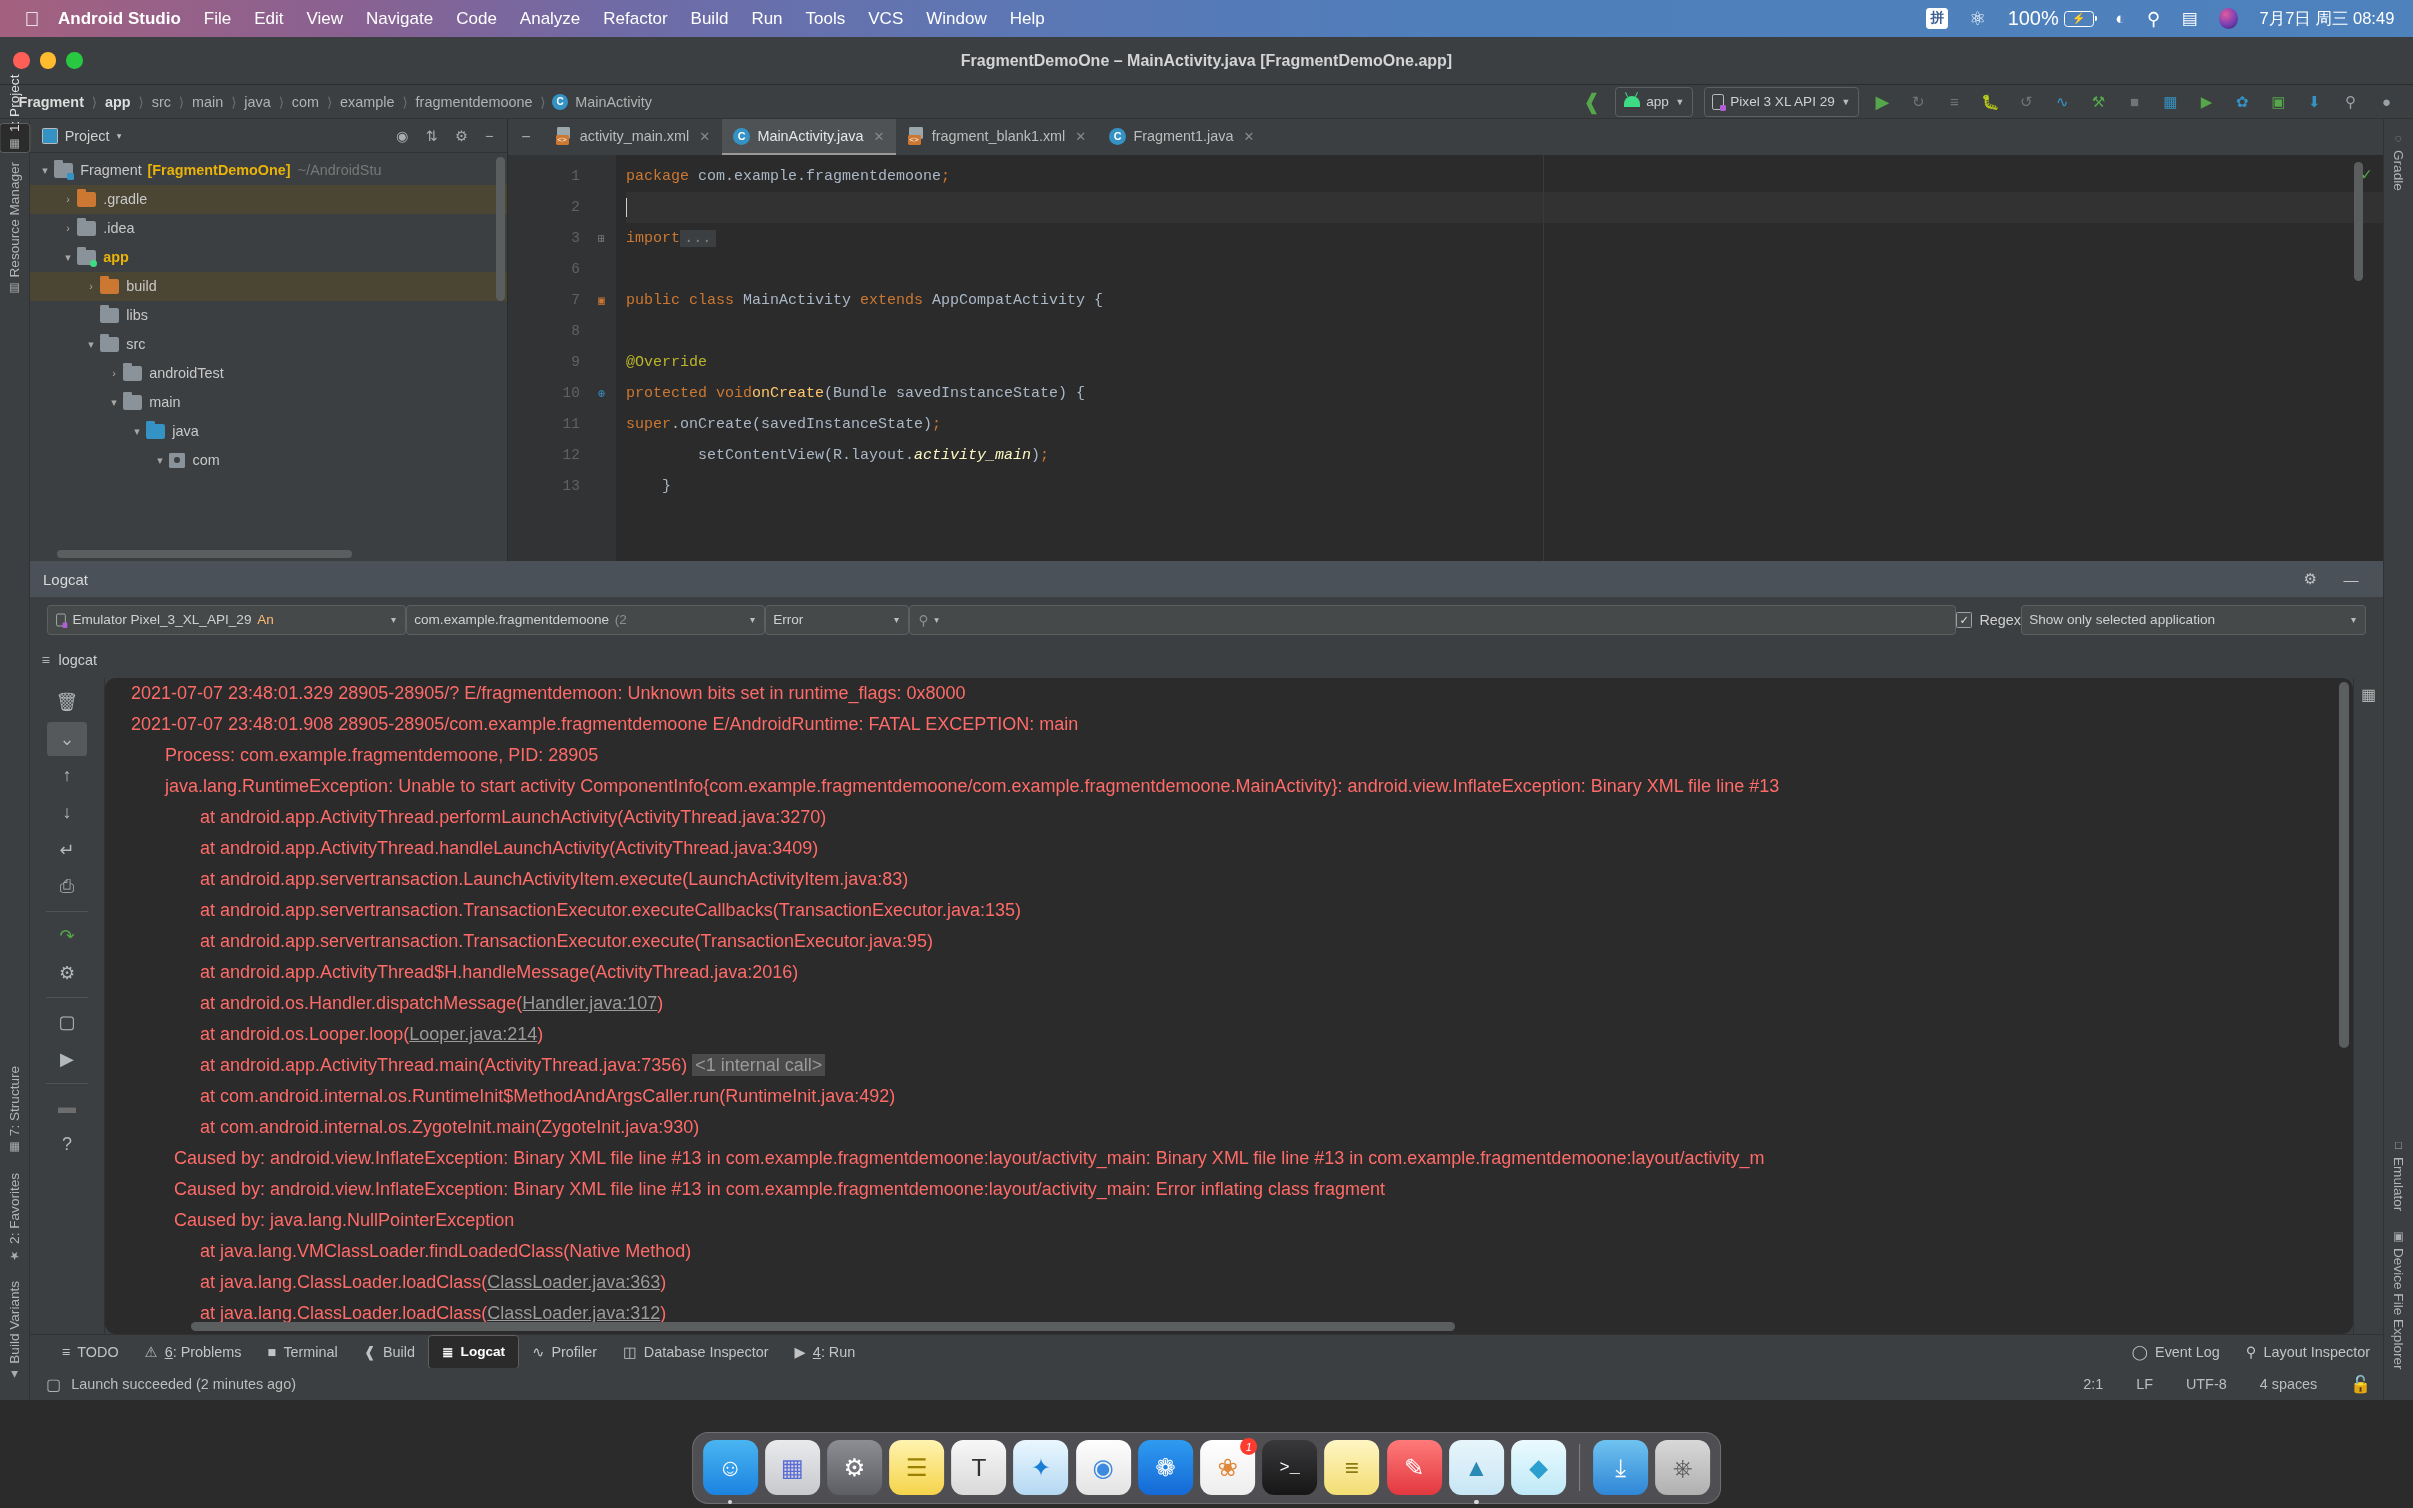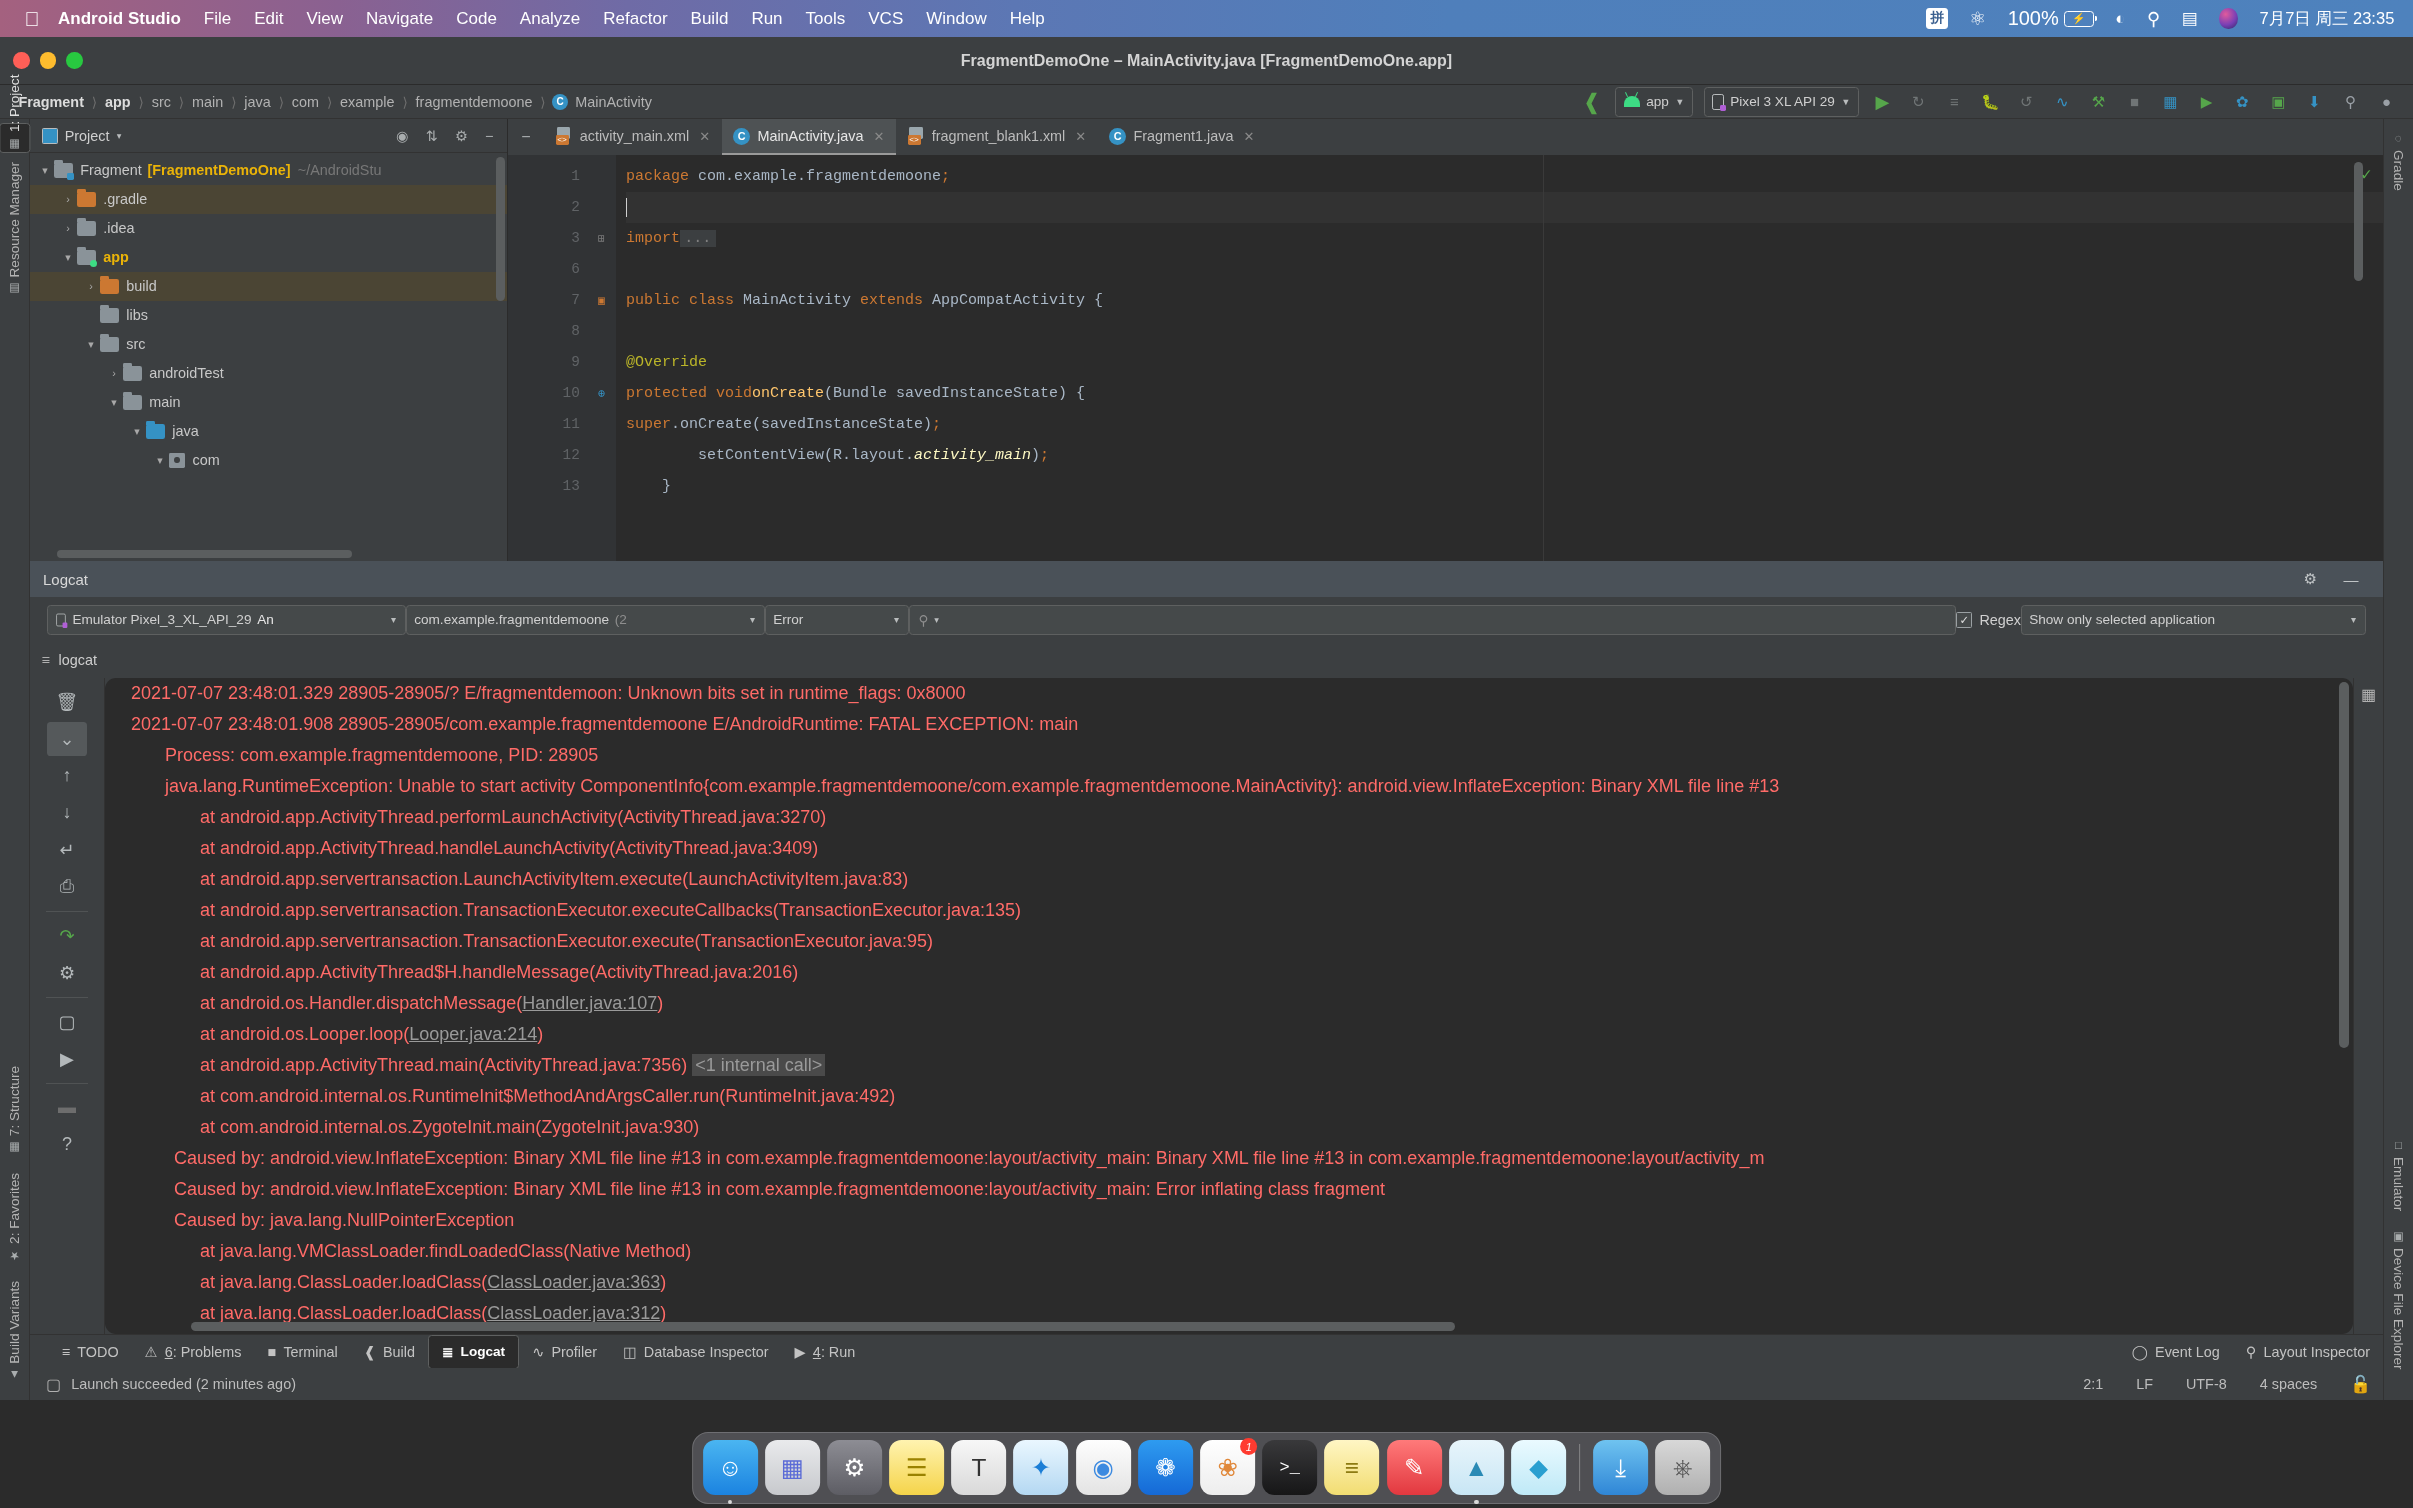--- a/index.html
+++ b/index.html
@@ -281,21 +281,21 @@
       <span class="batt">
         <span style="font-size:20px;">100%</span>
         <span class="shell">
             <span class="bolt">⚡</span>
           </span>
       </span>
       <span style="font-size:17px;">◐</span>
       <span style="font-size:18px;">⚲</span>
       <span style="font-size:17px;">▤</span>
       <span class="sirib"></span>
-      <span style="font-size:16.5px;">7月7日 周三  23:35</span>
+      <span style="font-size:16.5px;">7月7日 周三  08:49</span>
     </div>
   </div>
 
   <div class="win">
 
     <div class="titlebar">
       <span class="traffic">
         <i class="r"></i>
         <i class="y"></i>
         <i class="g"></i>
@@ -552,21 +552,21 @@
           <div class="lchdr">
             <span>Logcat</span>
             <span class="ic" style="right:66px">⚙</span>
             <span class="ic" style="right:24.4px">—</span>
           </div>
 
           <div class="lcfilters">
             <div class="sel" style="width:359px">
               <span class="phoneic" style="transform:scale(.8)"></span>
               <span>Emulator Pixel_3_XL_API_29</span>
-              <span style="color:#e5e5e5">An</span>
+              <span style="color:#fdba74">An</span>
               <span class="ca">▼</span>
             </div>
             <div class="sel" style="width:359px">
               <span>com.example.fragmentdemoone</span>
               <span style="color:#8e8e8e">(2</span>
               <span class="ca">▼</span>
             </div>
             <div class="sel" style="width:144px">
               <span>Error</span>
               <span class="ca">▼</span>

